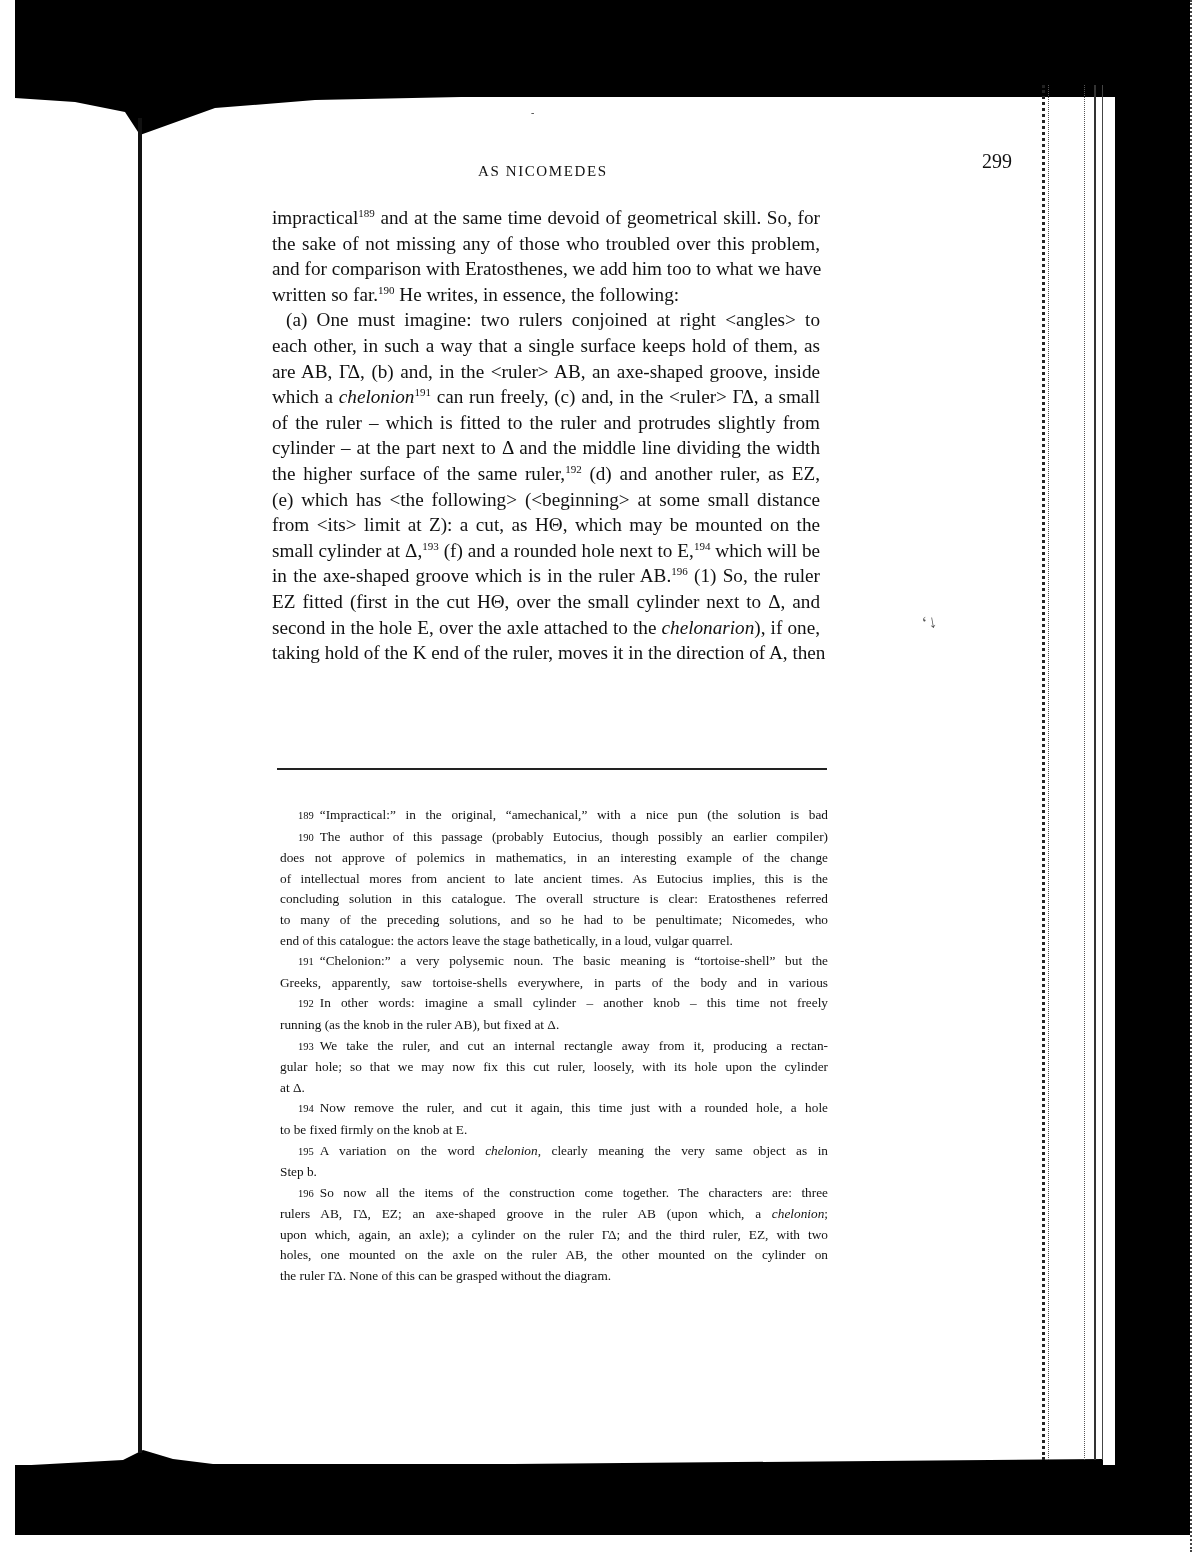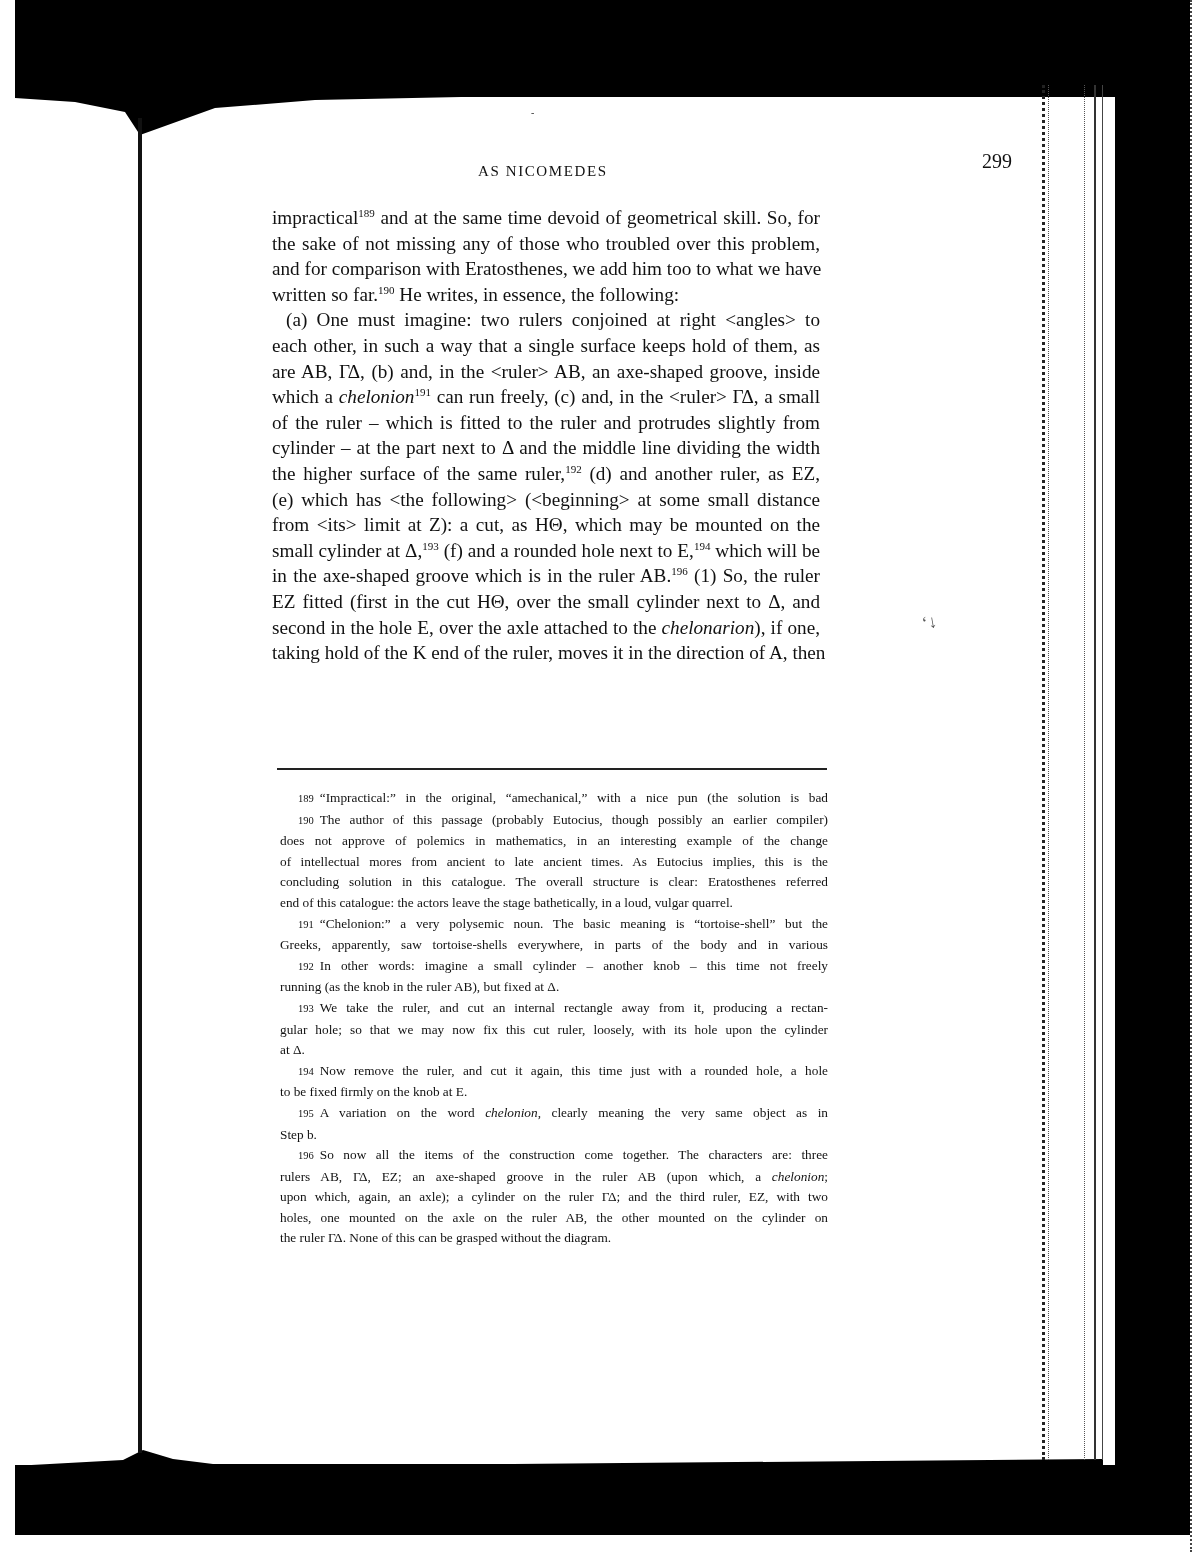--- a/index.html
+++ b/index.html
@@ -41,21 +41,21 @@
     position: absolute; left: 272px; top: 188px; width: 548px;
     font-size: 19.2px; line-height: 25.6px; text-align: justify;
     text-align-last: justify;
     margin-top: 17px;
   }
   .main-text .line { display: block; white-space: nowrap; text-align: justify; text-align-last: justify; }
   .main-text .indent { padding-left: 14px; }
   sup { font-size: 11px; line-height: 0; vertical-align: 7px; }
   .fn-rule { position: absolute; left: 277px; top: 768px; width: 550px; height: 2px; background: #222; }
   .footnotes {
-    position: absolute; left: 280px; top: 788px; width: 548px;
+    position: absolute; left: 280px; top: 805px; width: 548px;
     font-size: 13.3px; line-height: 20.6px;
   }
   .fn-line { display: block; white-space: nowrap; text-align: justify; text-align-last: justify; }
   .fn-line.last { text-align-last: left; }
   .fn-num { font-size: 10.5px; padding-left: 18px; padding-right: 6px; }
   .main-text .last { text-align-last: left; }
   .margin-mark {
     position: absolute; left: 922px; top: 612px; font-size: 18px; color: #555; transform: rotate(-10deg);
   }
   .speck { position: absolute; font-size: 10px; color: #333; }
@@ -110,20 +110,21 @@
 <div class="fn-rule"></div>
 <div class="footnotes" id="footnotes">
     <div>
       <span class="fn-line"><span class="fn-num">189</span><span>“Impractical:” in the original, “amechanical,” with a nice pun (the solution is bad</span></span>
     </div>
     <div>
       <span class="fn-line"><span class="fn-num">190</span><span>The author of this passage (probably Eutocius, though possibly an earlier compiler)</span></span>
       <span class="fn-line"><span>does not approve of polemics in mathematics, in an interesting example of the change</span></span>
       <span class="fn-line"><span>of intellectual mores from ancient to late ancient times. As Eutocius implies, this is the</span></span>
       <span class="fn-line"><span>concluding solution in this catalogue. The overall structure is clear: Eratosthenes referred</span></span>
+      <span class="fn-line"><span>to many of the preceding solutions, and so he had to be penultimate; Nicomedes, who</span></span>
       <span class="fn-line last"><span>end of this catalogue: the actors leave the stage bathetically, in a loud, vulgar quarrel.</span></span>
     </div>
     <div>
       <span class="fn-line"><span class="fn-num">191</span><span>“Chelonion:” a very polysemic noun. The basic meaning is “tortoise-shell” but the</span></span>
       <span class="fn-line"><span>Greeks, apparently, saw tortoise-shells everywhere, in parts of the body and in various</span></span>
     </div>
     <div>
       <span class="fn-line"><span class="fn-num">192</span><span>In other words: imagine a small cylinder – another knob – this time not freely</span></span>
       <span class="fn-line last"><span>running (as the knob in the ruler AB), but fixed at Δ.</span></span>
     </div>

